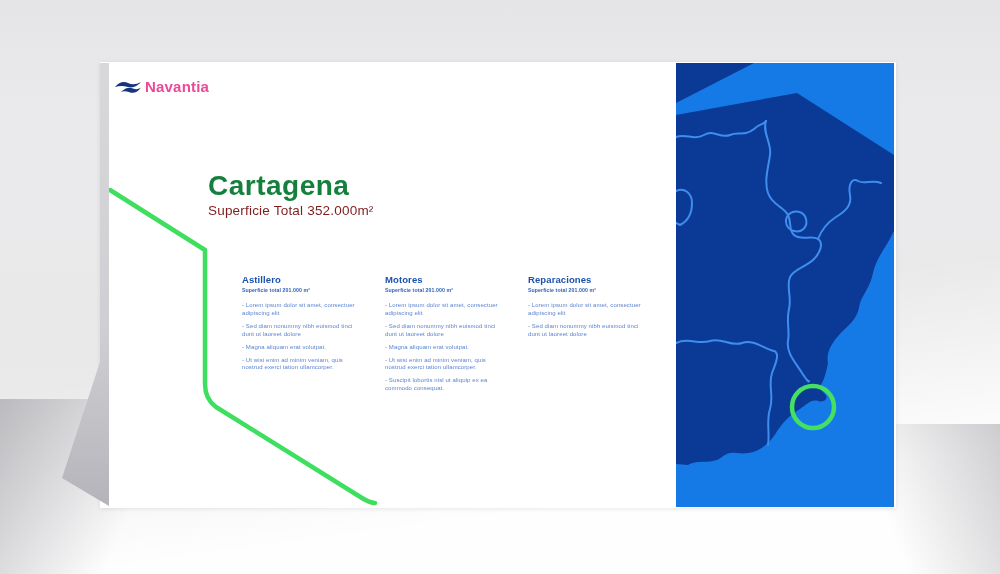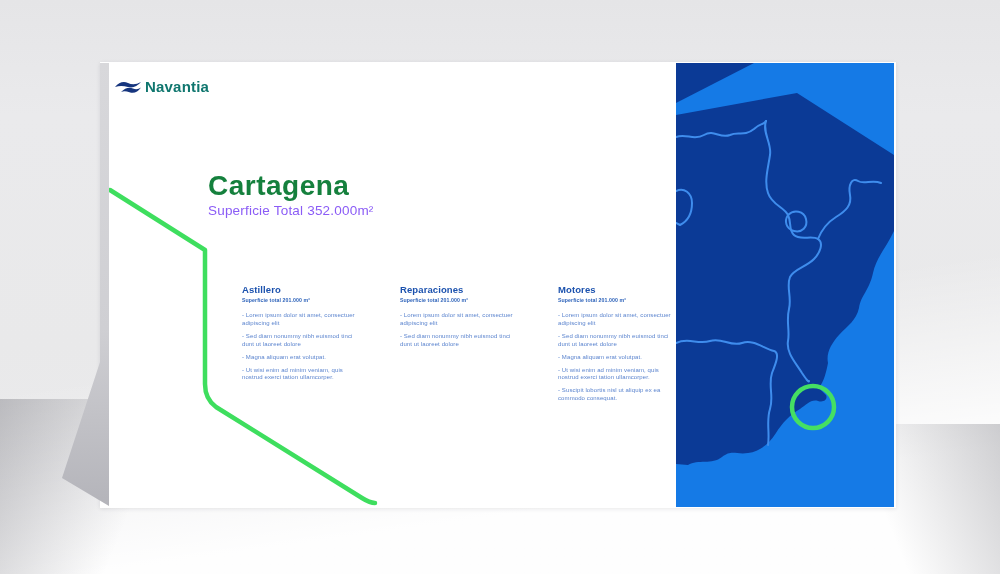--- a/index.html
+++ b/index.html
@@ -14,28 +14,28 @@
     background:linear-gradient(172deg,rgba(255,255,255,0) 55%,rgba(255,255,255,.95) 82%);}
   .shadow-bl{position:absolute;left:0;bottom:0;width:310px;height:175px;
     background:linear-gradient(112deg,rgba(95,95,104,.34) 0%,rgba(95,95,104,0) 46%);}
   .shadow-br{position:absolute;right:0;bottom:0;width:270px;height:150px;
     background:linear-gradient(248deg,rgba(95,95,104,.30) 0%,rgba(95,95,104,0) 46%);}
 
   .slide{position:absolute;left:100px;top:62px;width:796px;height:446px;background:#ffffff;
     box-shadow:0 1px 4px rgba(40,40,50,.10);}
 
   .logo{position:absolute;left:15px;top:16px;display:flex;align-items:center;gap:4px;}
-  .logo-text{font-size:15px;font-weight:700;color:#0f766e;letter-spacing:.2px;}
+  .logo-text{font-size:15px;font-weight:700;color:#ec4899;letter-spacing:.2px;}
 
   .title{position:absolute;left:108px;top:108px;margin:0;
     font-size:28px;font-weight:700;color:#15803d;letter-spacing:.5px;}
   .subtitle{position:absolute;left:108px;top:141px;
-    font-size:13.5px;font-weight:500;color:#8b5cf6;letter-spacing:.2px;}
+    font-size:13.5px;font-weight:500;color:#7f1d1d;letter-spacing:.2px;}
 
-  .columns{position:absolute;left:142px;top:222px;display:flex;gap:39px;}
+  .columns{position:absolute;left:142px;top:212px;display:flex;gap:24px;}
   .col{width:119px;}
   .col h2{margin:0 0 2px 0;font-size:9.5px;font-weight:700;color:#1C52AE;letter-spacing:.1px;}
   .col .col-sub{font-size:5.2px;font-weight:700;color:#2E63BA;margin-bottom:9px;letter-spacing:.1px;}
   .col p{margin:0 0 5px 0;font-size:6px;line-height:1.32;color:#5B84CE;font-weight:500;letter-spacing:.1px;}
 
   .green-line{position:absolute;left:0;top:0;pointer-events:none;}
   .map{position:absolute;left:576px;top:1px;}
   .edge-svg{position:absolute;left:0;top:0;pointer-events:none;}
 </style>
 </head>
@@ -62,33 +62,33 @@
     <div class="columns">
       <div class="col">
         <h2>Astillero</h2>
         <div class="col-sub">Superficie total 201.000 m²</div>
         <p>- Lorem ipsum dolor sit amet, consectuer adipiscing elit</p>
         <p>- Sed diam nonummy nibh euismod tinci dunt ut laoreet dolore</p>
         <p>- Magna aliquam erat volutpat.</p>
         <p>- Ut wisi enim ad minim veniam, quis nostrud exerci tation ullamcorper.</p>
       </div>
       <div class="col">
-        <h2>Reparaciones</h2>
-        <div class="col-sub">Superficie total 201.000 m²</div>
-        <p>- Lorem ipsum dolor sit amet, consectuer adipiscing elit</p>
-        <p>- Sed diam nonummy nibh euismod tinci dunt ut laoreet dolore</p>
-      </div>
-      <div class="col">
         <h2>Motores</h2>
         <div class="col-sub">Superficie total 201.000 m²</div>
         <p>- Lorem ipsum dolor sit amet, consectuer adipiscing elit</p>
         <p>- Sed diam nonummy nibh euismod tinci dunt ut laoreet dolore</p>
         <p>- Magna aliquam erat volutpat.</p>
         <p>- Ut wisi enim ad minim veniam, quis nostrud exerci tation ullamcorper.</p>
         <p>- Suscipit lobortis nisl ut aliquip ex ea commodo consequat.</p>
+      </div>
+      <div class="col">
+        <h2>Reparaciones</h2>
+        <div class="col-sub">Superficie total 201.000 m²</div>
+        <p>- Lorem ipsum dolor sit amet, consectuer adipiscing elit</p>
+        <p>- Sed diam nonummy nibh euismod tinci dunt ut laoreet dolore</p>
       </div>
     </div>
 
     <svg class="green-line" width="796" height="446" viewBox="0 0 796 446">
       <path d="M10,128 L105,188 L105,322 Q105,337 116,345 L262,436 Q270,441 275,441" fill="none" stroke-width="4.5" stroke-linecap="round" stroke-linejoin="round" stroke="#3EDE5E"></path>
     </svg>
 
     <svg class="map" width="218" height="444" viewBox="0 0 218 444">
       <rect x="0" y="0" width="218" height="444" fill="#157AE6"></rect>
 

